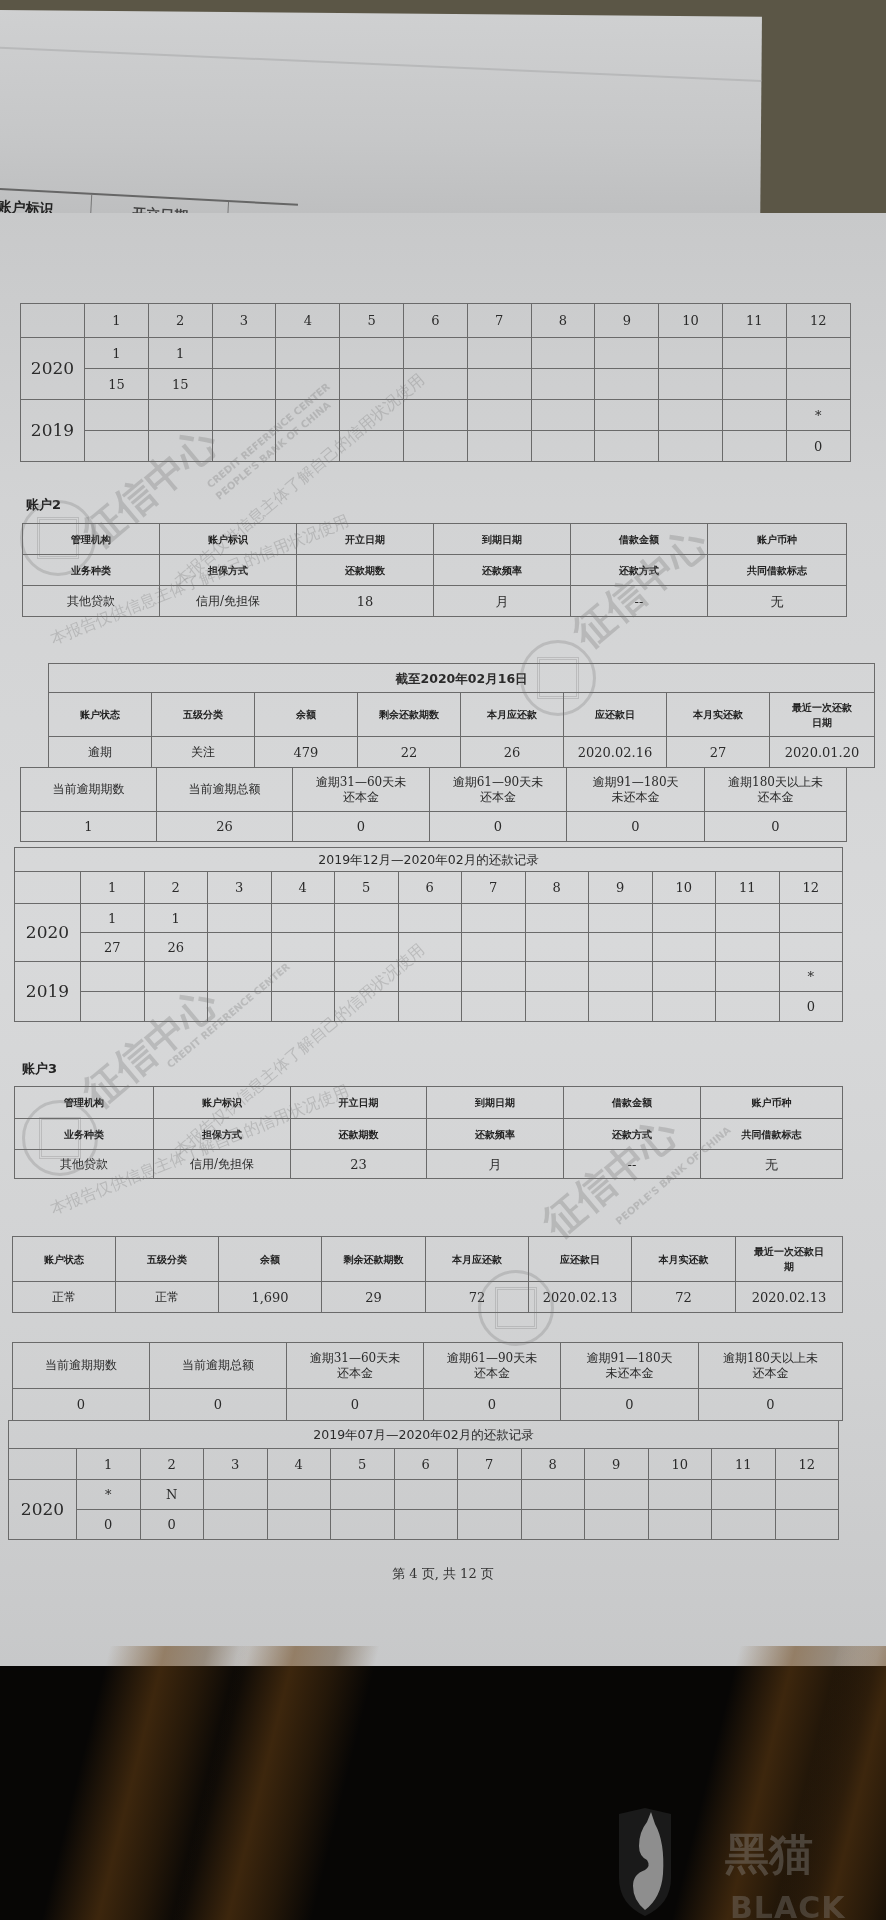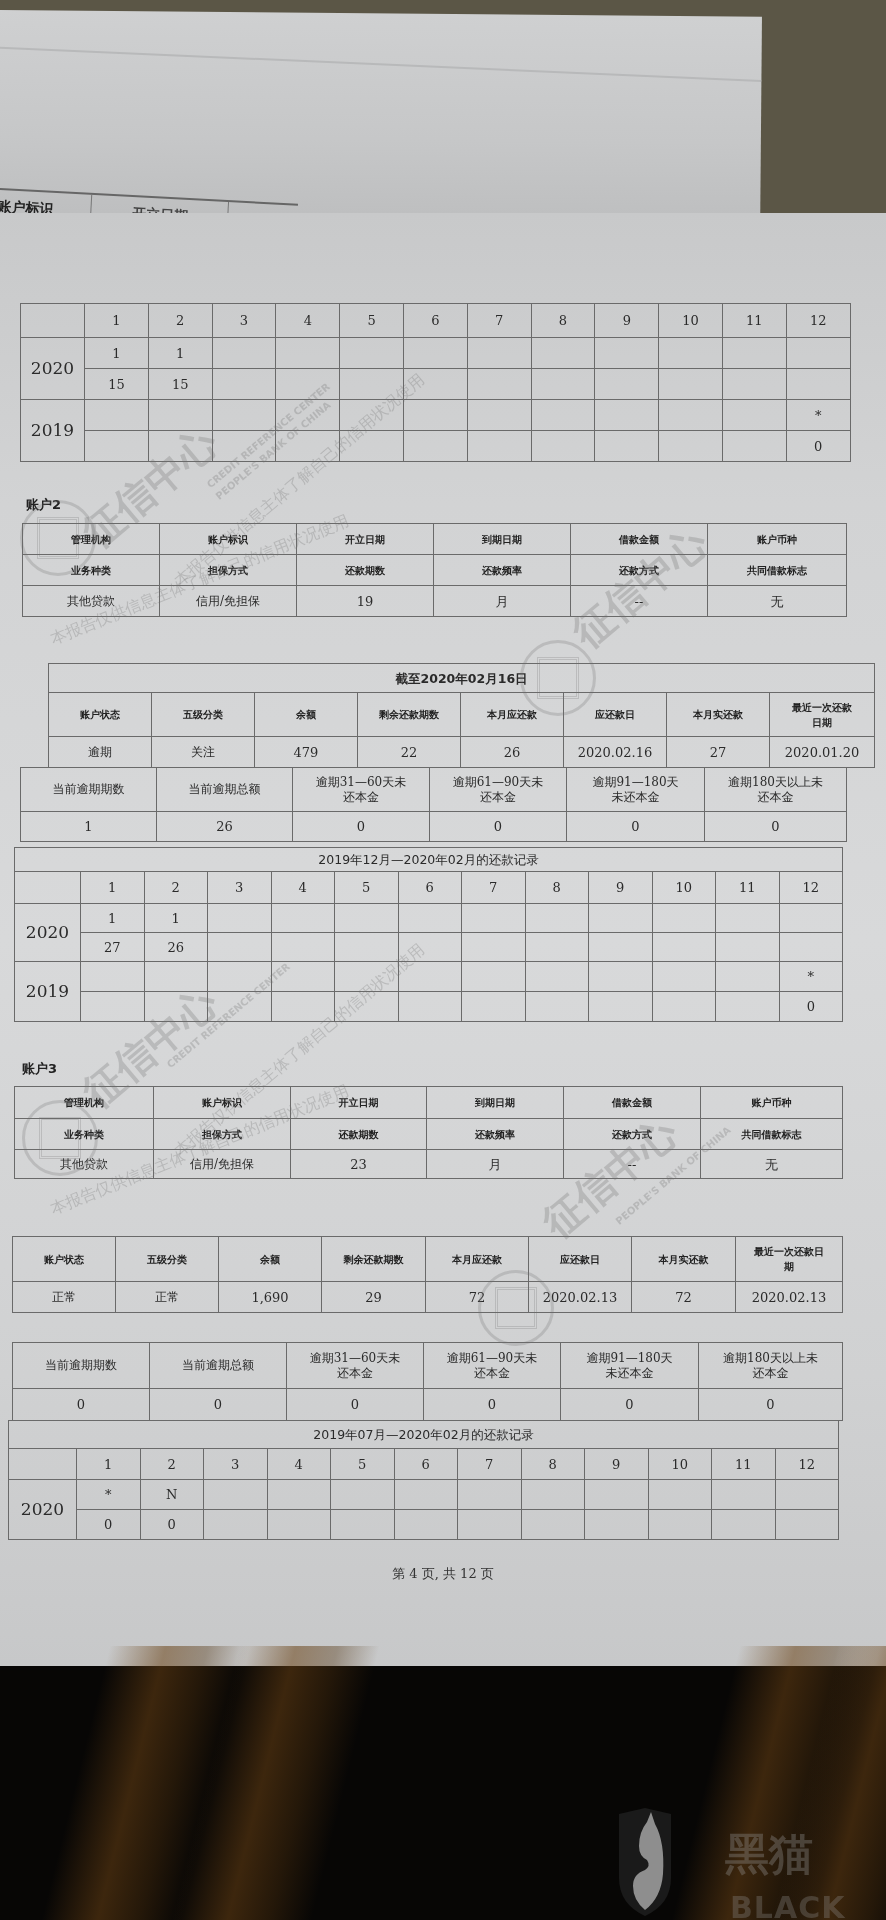--- a/index.html
+++ b/index.html
@@ -223,21 +223,21 @@
     <td class="hdr">业务种类</td>
     <td class="hdr">担保方式</td>
     <td class="hdr">还款期数</td>
     <td class="hdr">还款频率</td>
     <td class="hdr">还款方式</td>
     <td class="hdr">共同借款标志</td>
   </tr>
   <tr style="height:31px">
     <td class="small">其他贷款</td>
     <td class="small">信用/免担保</td>
-    <td>19</td>
+    <td>18</td>
     <td>月</td>
     <td>--</td>
     <td>无</td>
   </tr>
 </tbody>
   </table>
 
 <table class="grid" style="left:20px; top:663px; width:826px;margin-left:28px;">
   <colgroup>
       <col style="width:103px">

